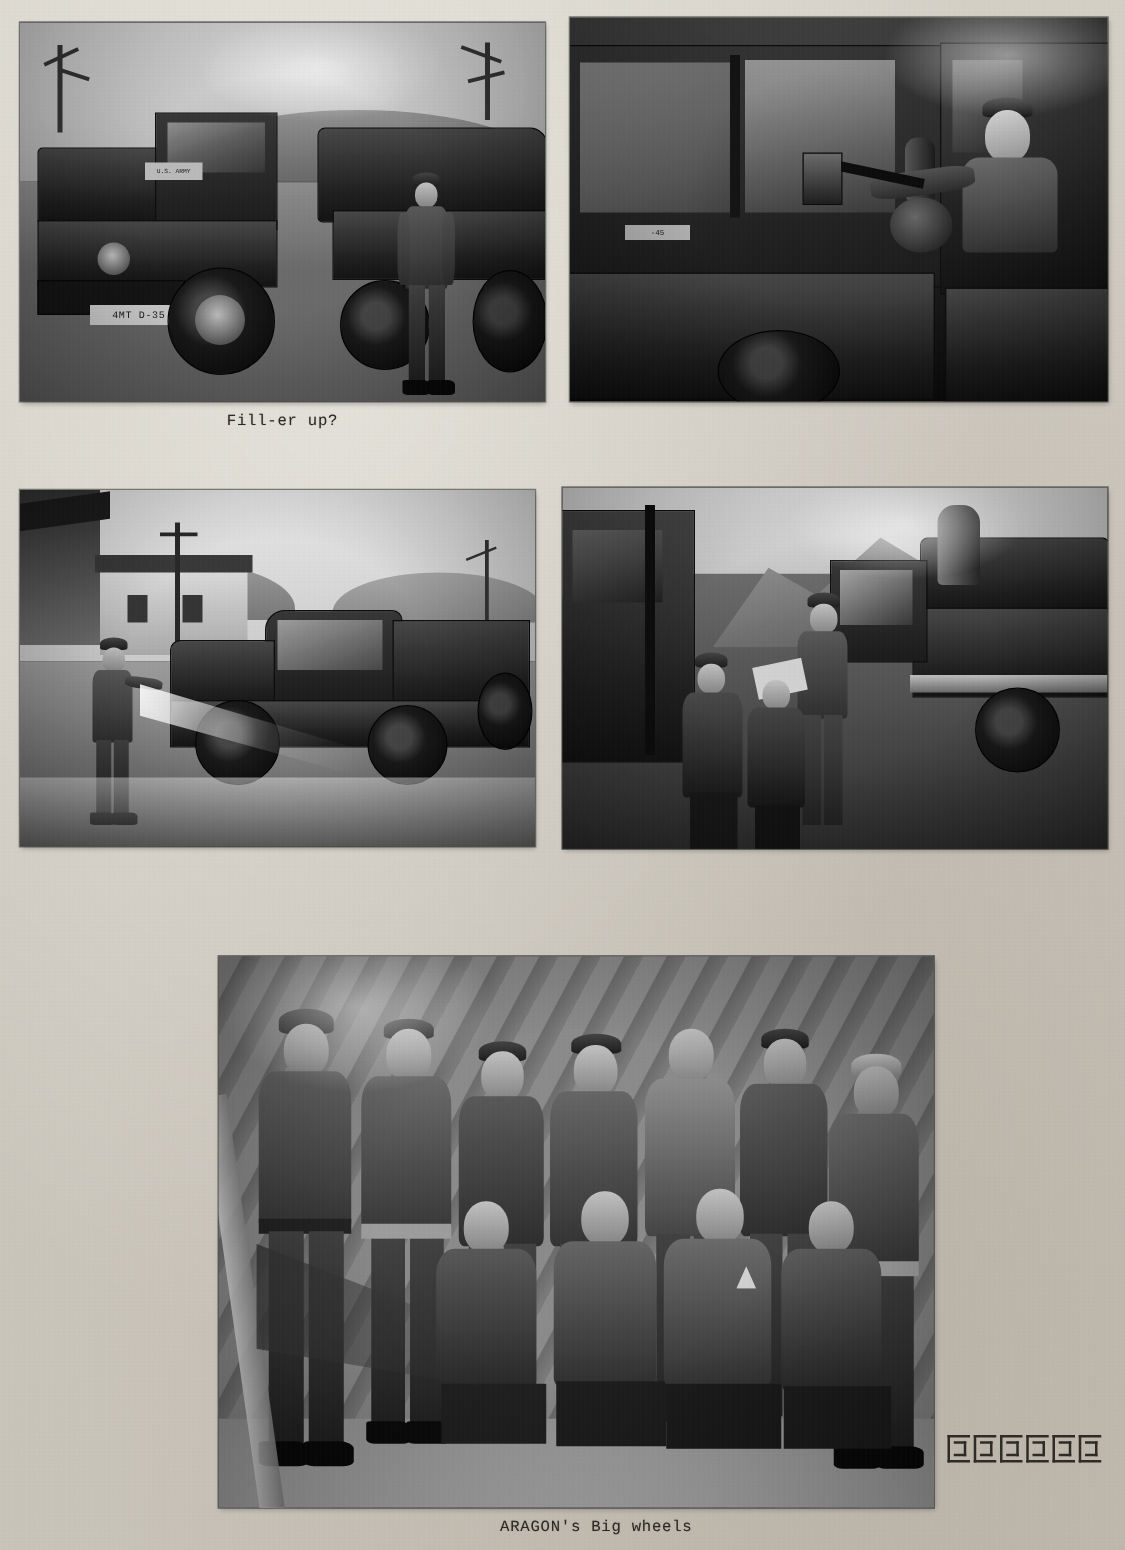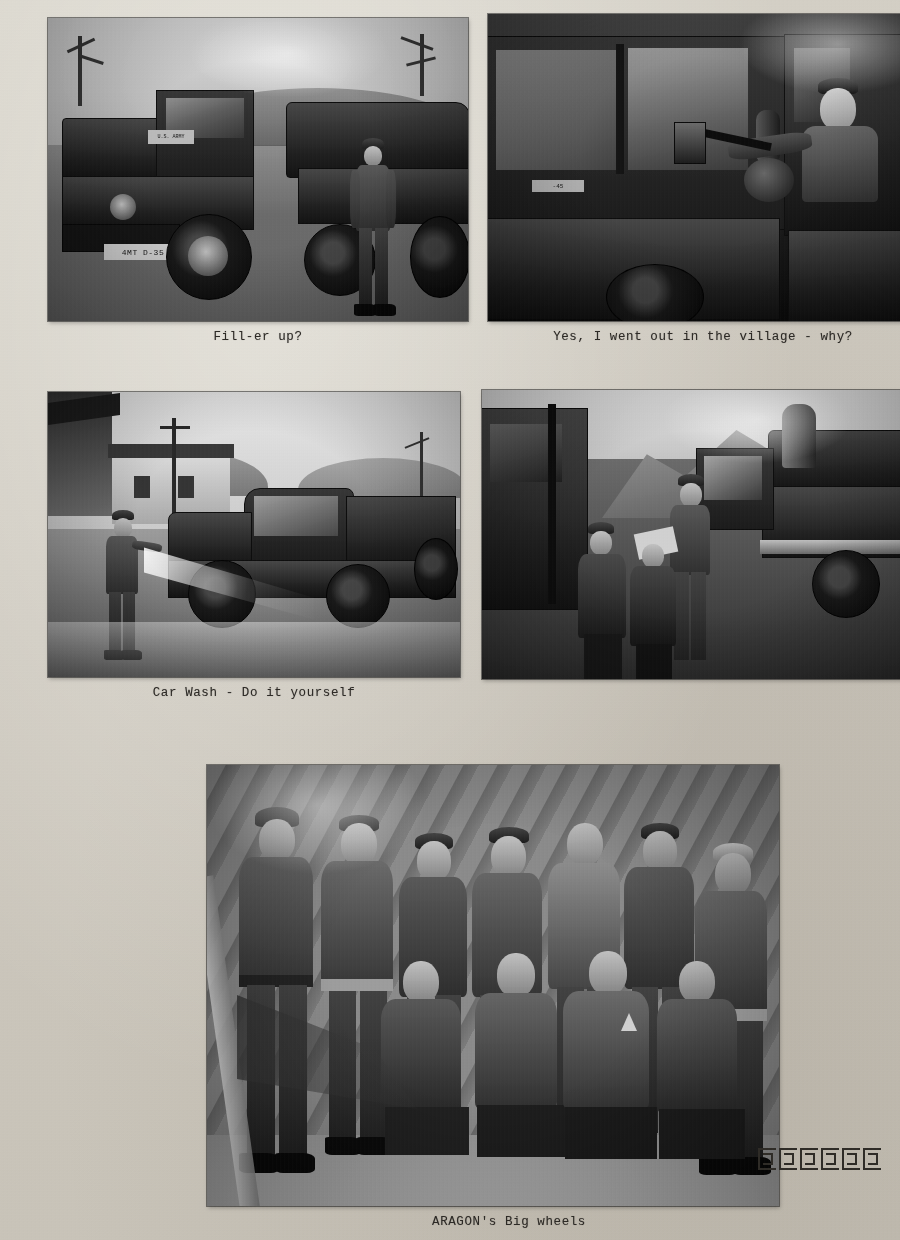--- a/index.html
+++ b/index.html
@@ -26,21 +26,21 @@
   .grain {
     position: absolute;
     inset: 0;
     opacity: .35;
     background-image:
       repeating-linear-gradient(0deg, rgba(0,0,0,.025) 0px, rgba(0,0,0,0) 2px, rgba(0,0,0,.02) 3px),
       repeating-linear-gradient(90deg, rgba(255,255,255,.03) 0px, rgba(0,0,0,0) 2px, rgba(0,0,0,.018) 4px);
     pointer-events: none;
   }
 
-  .photo-block { position: absolute; margin-left: 32px; }
+  .photo-block { position: absolute; }
 
   .photo {
     position: relative;
     overflow: hidden;
     background: #2a2a2a;
     box-shadow: 0 0 0 1px rgba(40,38,34,0.55), 1px 2px 4px rgba(0,0,0,0.28);
     filter: grayscale(100%) contrast(105%);
   }
   .caption {
     margin-top: 9px;
@@ -261,21 +261,20 @@
 
     <div style="position:absolute; left:196px; top:120px; width:88px; height:8px; background:#14130f; transform:rotate(12deg);"></div>
     <div style="position:absolute; left:186px; top:108px; width:30px; height:40px; background:linear-gradient(180deg,#6e6c66,#24231e); border:1px solid #111;"></div>
 
     <div class="truck-body" style="left:-10px; top:204px; width:300px; height:100px;"></div>
     <div class="truck-body" style="left:300px; top:216px; width:140px; height:90px;"></div>
     <div class="wheel" style="left:118px; top:250px; width:96px; height:64px;"></div>
     <div class="bright" style="left:250px; top:-20px; width:200px; height:100px;"></div>
     <div class="vign"></div>
   </div>
-  <div class="caption">Yes, I went out in the village - why?</div>
 </div>
 
 <div class="photo-block" style="left:16px; top:392px; width:412px;">
   <div class="photo" style="width:412px; height:285px;">
     <div class="sky" style="height:48%; background:linear-gradient(180deg,#e3e3e0,#c8c8c5);"></div>
     <div style="position:absolute; left:0; right:0; top:48%; bottom:0; background:linear-gradient(180deg,#9d9b96,#7a7874 60%,#6a6865);"></div>
 
     <div class="hill" style="left:40px; top:58px; width:180px; height:46px; opacity:.7;"></div>
     <div class="hill" style="left:250px; top:66px; width:170px; height:40px; opacity:.55;"></div>
 
@@ -310,21 +309,20 @@
       <div class="legs" style="left:9px; top:82px; width:12px; height:62px;"></div>
       <div class="legs" style="left:23px; top:82px; width:12px; height:62px;"></div>
       <div class="boot" style="left:4px; top:140px; width:20px; height:10px;"></div>
       <div class="boot" style="left:22px; top:140px; width:20px; height:10px;"></div>
     </div>
 
     <div style="position:absolute; left:96px; top:150px; width:170px; height:90px; background:linear-gradient(105deg, rgba(255,255,255,.85), rgba(255,255,255,.12) 60%, rgba(255,255,255,0)); clip-path:polygon(0 6%,100% 62%,100% 86%,0 34%);"></div>
     <div style="position:absolute; left:0; top:230px; right:0; bottom:0; background:linear-gradient(180deg, rgba(220,220,216,.55), rgba(130,128,124,.2));"></div>
     <div class="vign"></div>
   </div>
-  <div class="caption">Car Wash - Do it yourself</div>
 </div>
 
 <div class="photo-block" style="left:450px; top:390px; width:436px;">
   <div class="photo" style="width:436px; height:289px;">
     <div class="sky" style="height:30%; background:linear-gradient(180deg,#dedcd8,#bdbbb6);"></div>
     <div style="position:absolute; left:0; right:0; top:24%; bottom:0; background:linear-gradient(180deg,#6e6c66,#35342e);"></div>
 
     <div style="position:absolute; left:120px; top:18px; width:320px; height:110px; background:linear-gradient(170deg,#a5a39d,#56544e); clip-path:polygon(0 100%, 14% 42%, 26% 62%, 42% 20%, 58% 48%, 72% 24%, 88% 52%, 100% 30%, 100% 100%);"></div>
 
     <div class="truck-body" style="left:-6px; top:18px; width:110px; height:200px;"></div>

